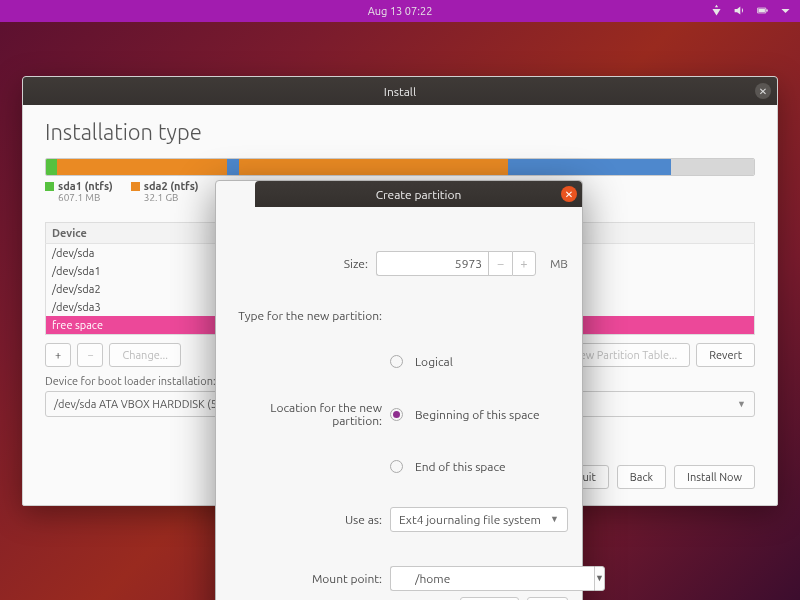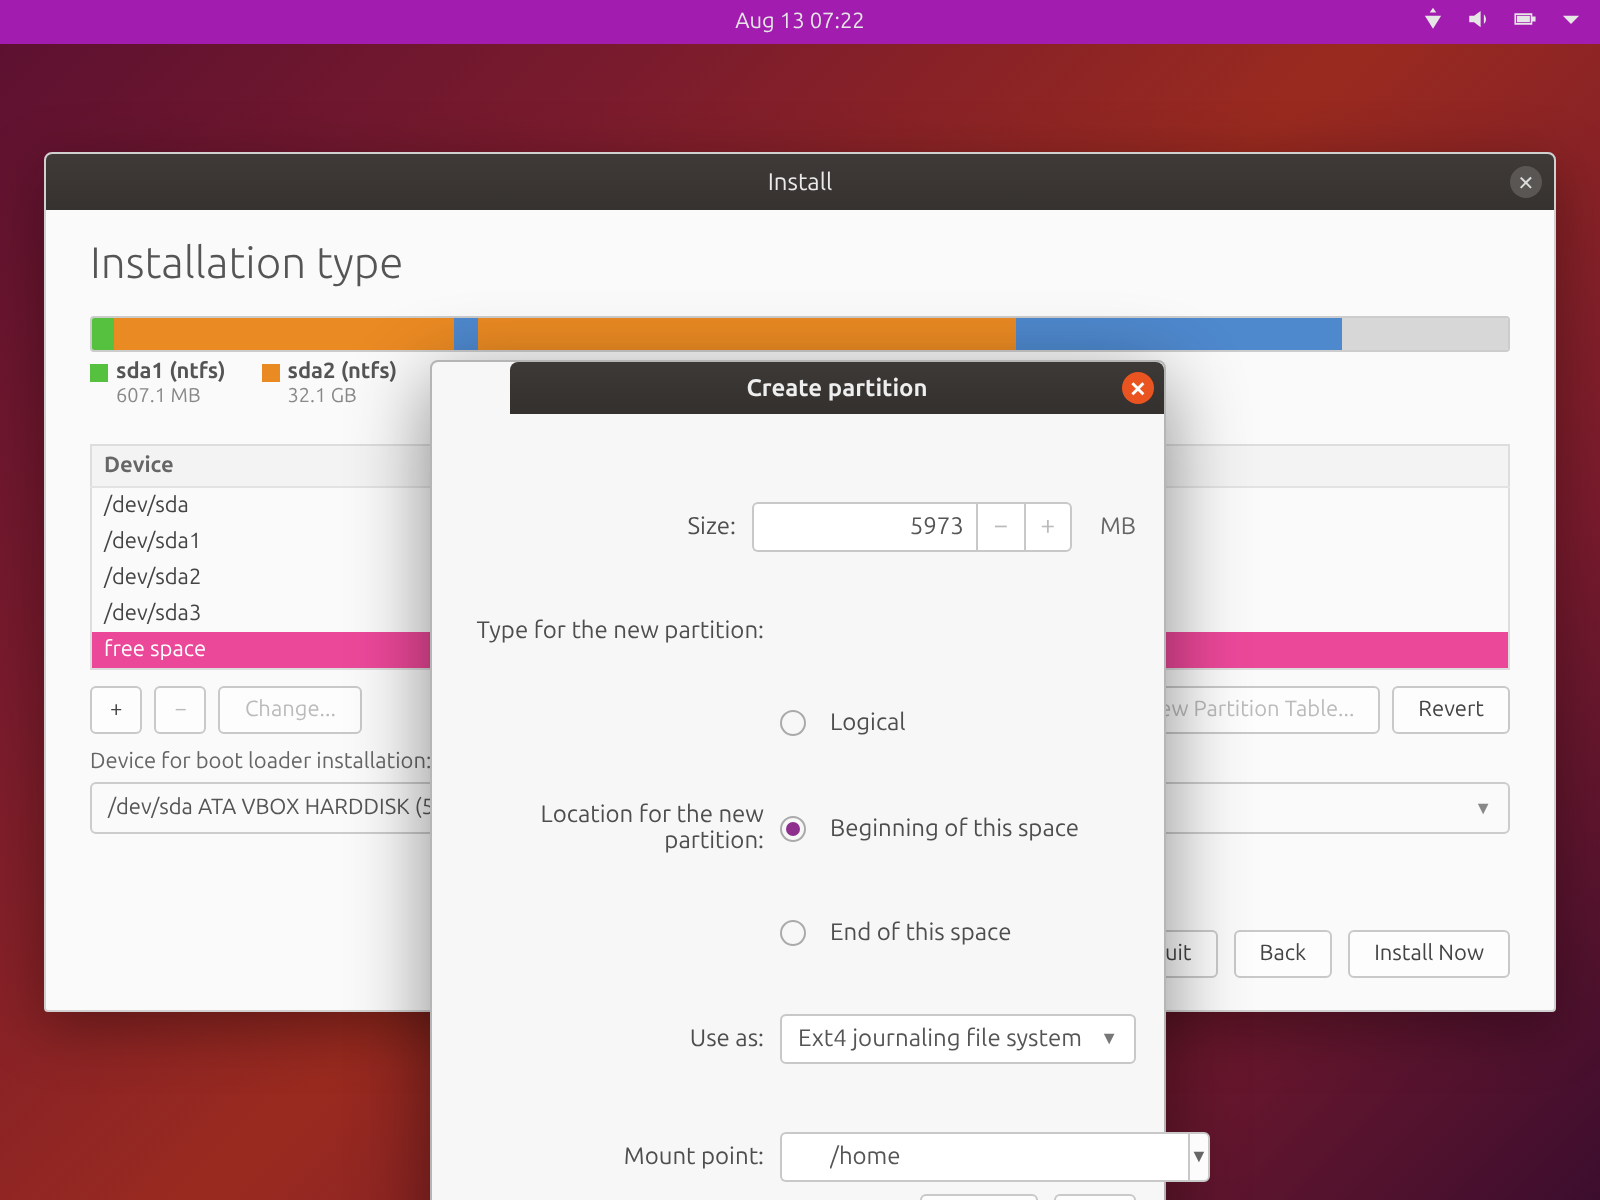--- a/index.html
+++ b/index.html
@@ -41,21 +41,21 @@
   .bootsel .chev{font-size:9px;color:#888;}
   .footerbtns{position:absolute;right:22px;bottom:16px;display:flex;gap:8px;}
 
   
   .dots{position:absolute;left:50%;transform:translateX(-50%);top:530px;display:flex;gap:12px;}
   .dot{width:9px;height:9px;border-radius:50%;background:transparent;border:2px solid #7b2a85;}
   .dot.fill{background:#7b2a85;}
 
   
   .modal{position:absolute;top:180px;left:215px;width:368px;background:#f7f7f7;border:1px solid #b5b5b5;border-radius:4px;box-shadow:0 10px 40px rgba(0,0,0,.45);}
-  .modal .mtitle{height:26px;background:linear-gradient(#3d3936,#34302d);color:#eee;font-size:12px;font-weight:700;display:flex;align-items:center;justify-content:center;position:relative;border-radius:4px 4px 0 0;margin-left:39px;}
+  .modal .mtitle{height:26px;background:linear-gradient(#3d3936,#34302d);color:#eee;font-size:12px;font-weight:400;display:flex;align-items:center;justify-content:center;position:relative;border-radius:4px 4px 0 0;margin-left:39px;}
   .modal .mtitle .mclose{position:absolute;right:5px;width:16px;height:16px;border-radius:50%;background:#e95420;color:#fff;font-size:10px;display:flex;align-items:center;justify-content:center;cursor:pointer;}
   .modal .mbody{padding:10px 14px 12px;font-size:12px;color:#4e4e4e;}
   .mrow{display:flex;align-items:center;margin-bottom:6px;margin-top:33px;}
   .mrow.tall{min-height:26px;}
   .mlab{width:160px;text-align:right;padding-right:8px;}
   .mval{flex:1;display:flex;align-items:center;gap:6px;}
   .sizebox{display:flex;align-items:stretch;}
   .sizebox input{width:112px;border:1px solid #c8c8c8;border-right:none;border-radius:3px 0 0 3px;padding:5px 6px;text-align:right;font-size:12px;color:#555;}
   .step{width:24px;border:1px solid #c8c8c8;display:flex;align-items:center;justify-content:center;color:#bbb;font-size:13px;cursor:pointer;background:#fff;}
   .step.minus{border-right:none;}

